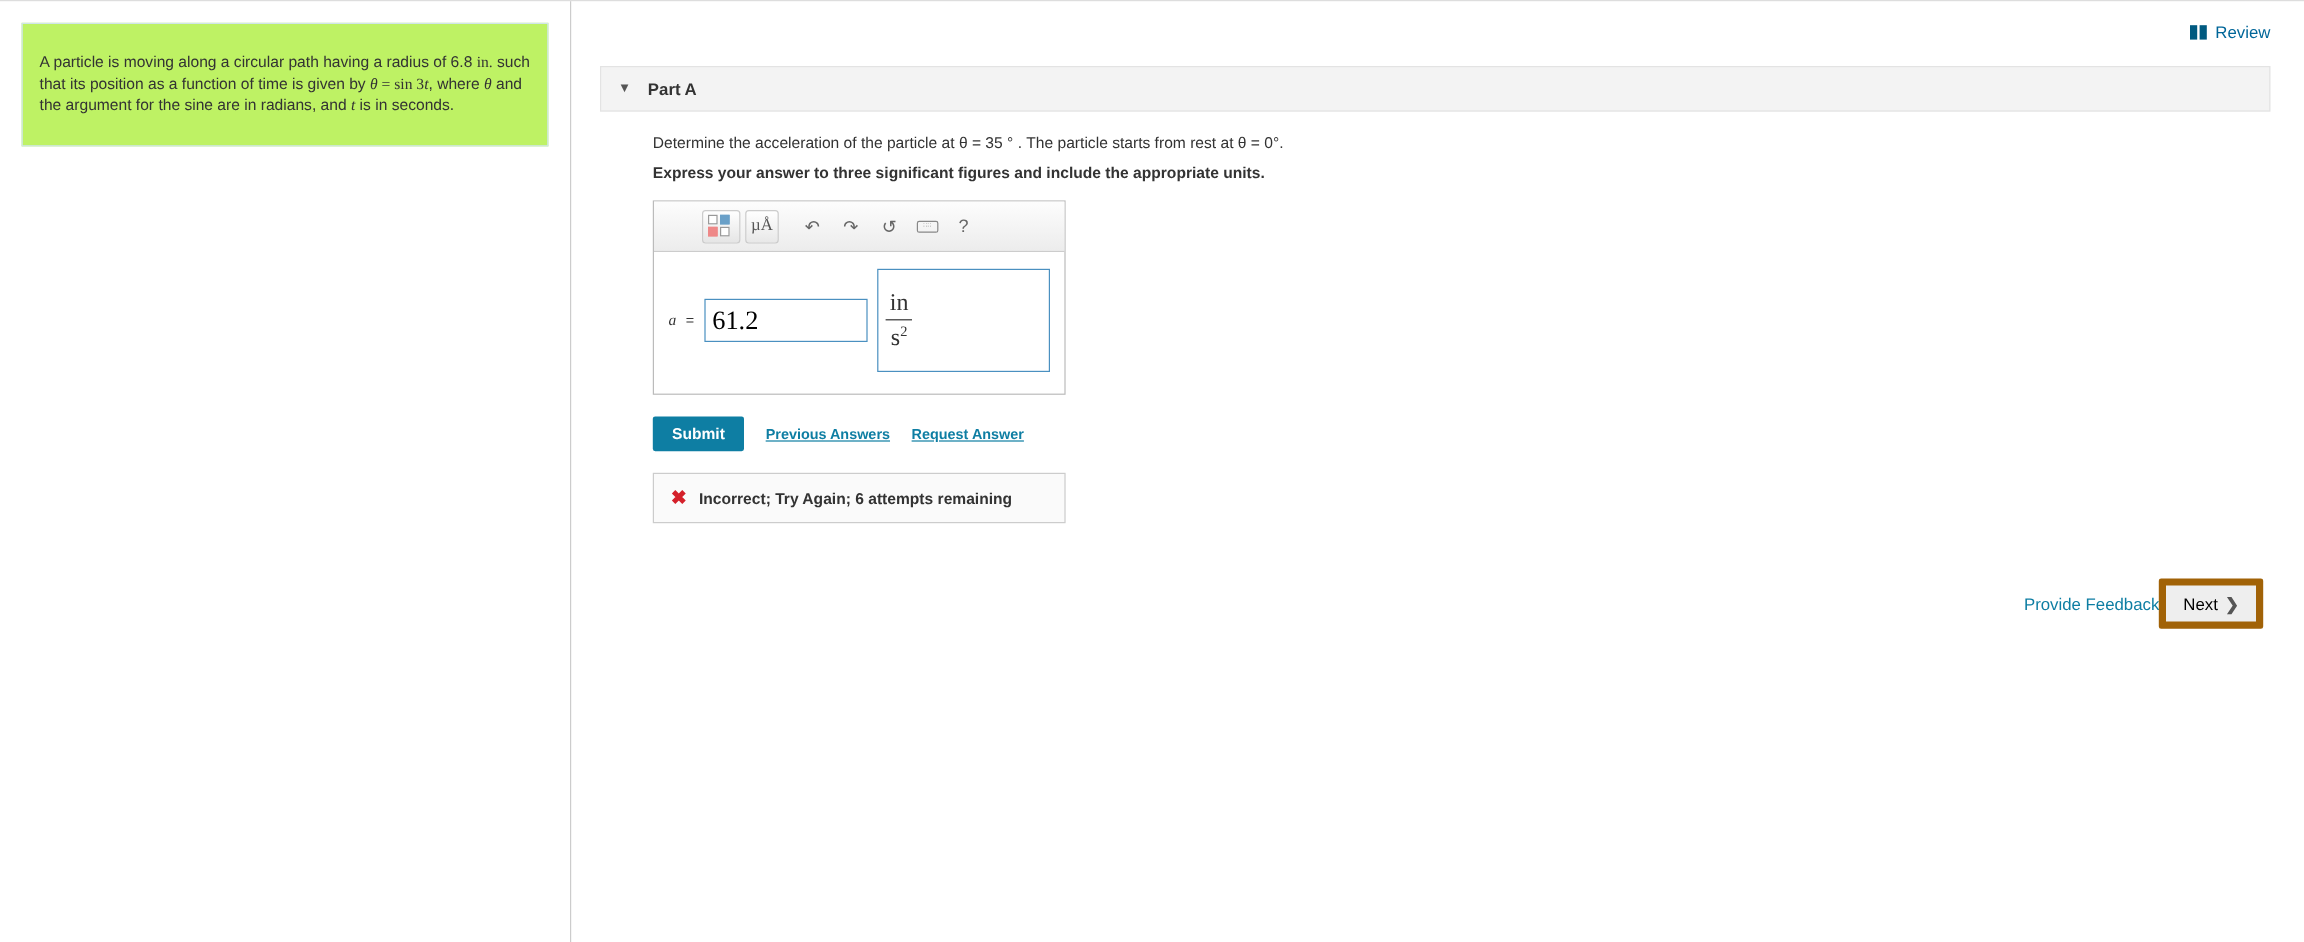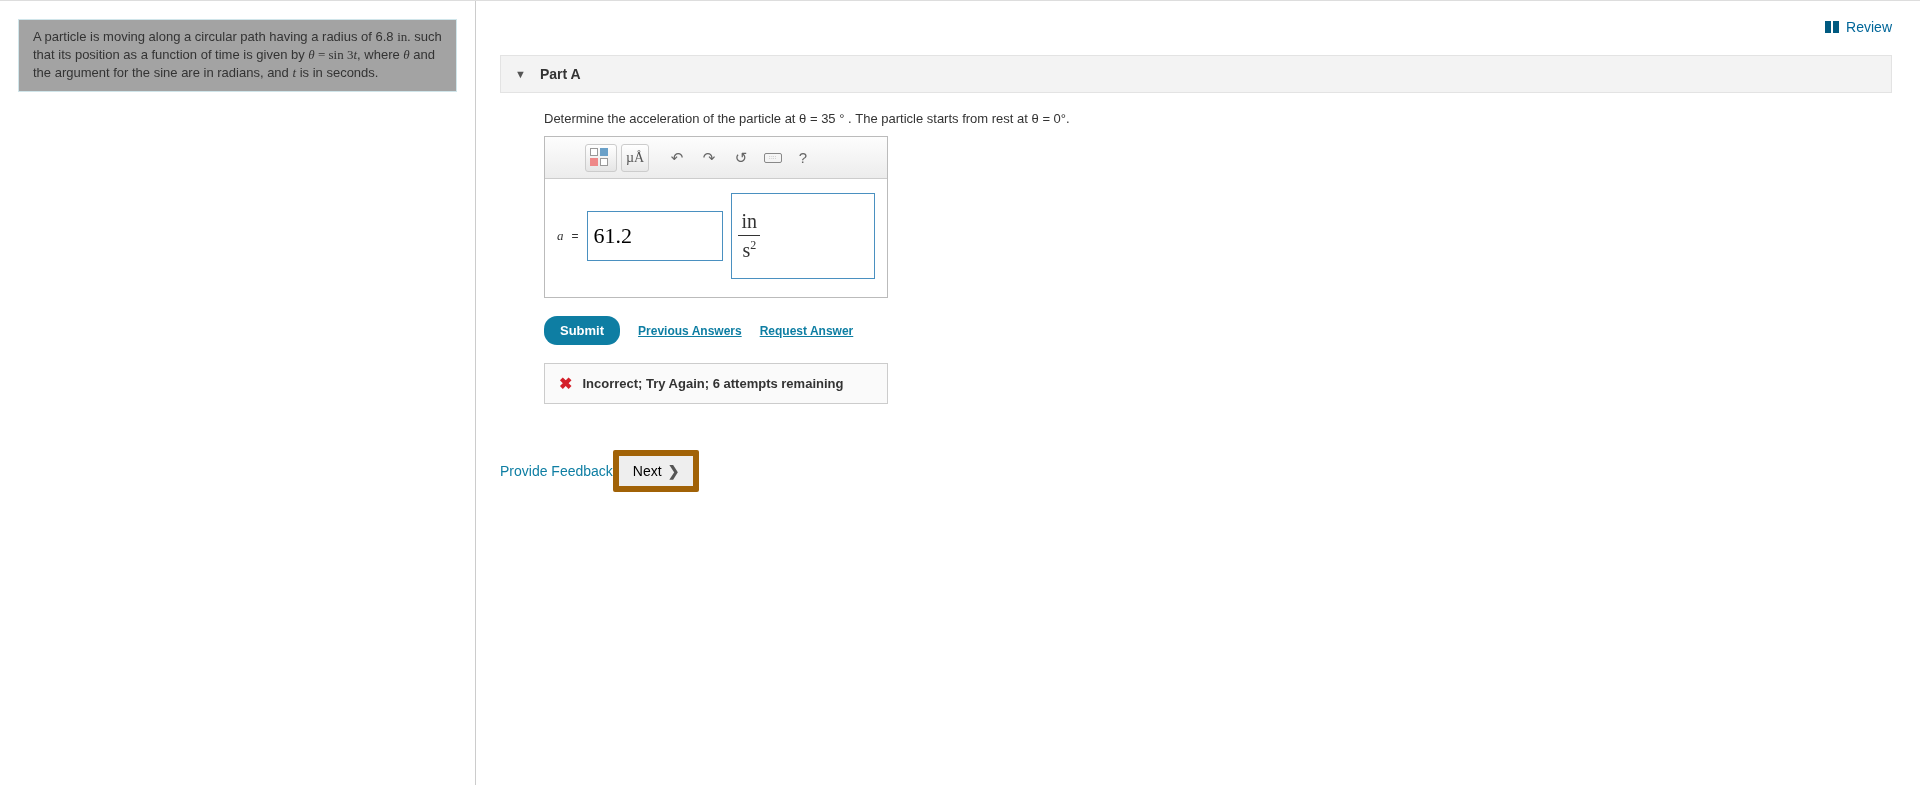--- a/index.html
+++ b/index.html
@@ -2,21 +2,21 @@
 <html><head>
 <meta charset="utf-8">
 <style>
 * { box-sizing: border-box; margin: 0; padding: 0; }
 body { font-family: Arial, Helvetica, sans-serif; font-size: 13px; color: #333; background: #fff; }
 .page { display: flex; width: 1920px; height: 785px; border-top: 1px solid #ddd; }
 .left-pane { width: 475px; padding: 18px; }
 .divider { width: 1px; background: #ccc; }
 .right-pane { flex: 1; padding: 18px 28px 18px 24px; position: relative; }
 
-.problem-box { background: #a3a3a3; border: 1px solid #d0e5ea; padding: 8px 14px; font-size: 13px; line-height: 1.4; color: #333; }
+.problem-box { background: #bef264; border: 1px solid #d0e5ea; padding: 23px 14px; font-size: 13px; line-height: 1.4; color: #333; }
 .problem-box .serif { font-family: 'Times New Roman', serif; }
 .problem-box .ital { font-style: italic; }
 
 .review-row { display: flex; justify-content: flex-end; align-items: center; margin-bottom: 20px; }
 .review-link { color: #006699; font-size: 14px; text-decoration: none; display: flex; align-items: center; gap: 6px; cursor: pointer; }
 .review-icon { display: inline-flex; }
 
 .part-header { background: #f3f3f3; border: 1px solid #e3e3e3; padding: 10px 14px; display: flex; align-items: center; gap: 14px; margin-bottom: 18px; }
 .part-caret { font-size: 11px; color: #555; }
 .part-title { font-weight: bold; font-size: 14px; }
@@ -29,36 +29,36 @@
 .toolbar { background: linear-gradient(#fdfdfd,#ececec); border-bottom: 1px solid #ccc; padding: 6px 10px; display: flex; align-items: center; gap: 4px; height: 42px; padding-left: 40px; }
 .tool-btn { width: 28px; height: 28px; border: 1px solid #ccc; border-radius: 3px; background: linear-gradient(#fff,#e8e8e8); display: flex; align-items: center; justify-content: center; cursor: pointer; color: #555; font-size: 13px; }
 .tool-btn.templates { width: 32px; background: linear-gradient(#fff,#e5e5e5); }
 .tool-btn.units { font-family: 'Times New Roman', serif; font-size: 14px; }
 .tool-icon { width: 28px; height: 28px; display: flex; align-items: center; justify-content: center; color: #666; cursor: pointer; font-size: 15px; }
 .tool-icon.narrow { width: 24px; }
 
 .input-row { display: flex; align-items: center; padding: 14px 12px 18px 12px; gap: 8px; }
 .var-label { font-family: 'Times New Roman', serif; font-size: 13px; font-style: italic; }
 .eq { font-size: 12px; }
-.value-field { border: 1px solid #4a90c0; width: 136px; height: 50px; font-family: 'Times New Roman', serif; font-size: 22px; padding: 2px 6px; outline: none; }
+.value-field { border: 1px solid #4a90c0; width: 136px; height: 36px; font-family: 'Times New Roman', serif; font-size: 22px; padding: 2px 6px; outline: none; }
 .unit-field { border: 1px solid #4a90c0; width: 150px; height: 86px; display: flex; align-items: center; justify-content: flex-start; padding-left: 6px; font-family: 'Times New Roman', serif; font-size: 20px; }
 .frac { display: inline-flex; flex-direction: column; align-items: center; }
 .frac .num { padding: 0 4px 2px 4px; }
 .frac .den { border-top: 1px solid #333; padding: 2px 4px 0 4px; }
 .frac sup { font-size: 12px; vertical-align: super; }
 
 .action-row { display: flex; align-items: center; gap: 18px; margin-bottom: 18px; }
-.submit-btn { background: #0e7ea3; color: #fff; border: none; padding: 7px 16px; font-size: 13px; font-weight: bold; border-radius: 13px; cursor: pointer; }
+.submit-btn { background: #0e7ea3; color: #fff; border: none; padding: 7px 16px; font-size: 13px; font-weight: bold; border-radius: 2px; cursor: pointer; }
 .action-link { color: #0e7ea3; font-size: 12px; text-decoration: underline; cursor: pointer; font-weight: bold; }
 
 .feedback-box { border: 1px solid #ccc; background: #fafafa; padding: 10px 14px; display: flex; align-items: center; gap: 10px; width: 344px; }
 .x-icon { color: #d4202a; font-size: 16px; font-weight: bold; }
 .feedback-text { font-weight: bold; font-size: 13px; }
 
-.bottom-row { display: flex; justify-content: flex-start; align-items: center; margin-top: 46px; padding-right: 6px; }
+.bottom-row { display: flex; justify-content: flex-end; align-items: center; margin-top: 46px; padding-right: 6px; }
 .provide-feedback { color: #0e7ea3; font-size: 14px; cursor: pointer; }
 .next-btn { background: #eee; border: 6px solid #a16207; padding: 7px 14px; font-size: 14px; display: flex; align-items: center; gap: 6px; cursor: pointer; border-radius: 2px; }
 .chev { font-weight: bold; color: #555; }
 
 .templates-glyph { display:inline-block; width:22px; height:20px; position:relative; }
 .templates-glyph .sq { position:absolute; width:8px; height:8px; border:1px solid #999; background:#fff; }
 .templates-glyph .sq.a { left:0; top:0; }
 .templates-glyph .sq.b { left:10px; top:0; background:#6aa0c8; border-color:#6aa0c8; }
 .templates-glyph .sq.c { left:0; top:10px; background:#e88; border-color:#e88; }
 .templates-glyph .sq.d { left:10px; top:10px; }
@@ -97,20 +97,21 @@
       <span class="part-caret">▼</span>
       <span class="part-title">Part A</span>
     </div>
 
     <div class="part-body">
 
       <div class="instruction">
         <span>Determine the acceleration of the particle at </span><span class="serif ital">θ</span><span> = 35 ° . The particle starts from rest at </span><span class="serif ital">θ</span><span> = 0°.</span>
       </div>
 
+      <div class="instruction-bold">Express your answer to three significant figures and include the appropriate units.</div>
 
       <div class="answer-box">
         <div class="toolbar">
           <div class="tool-btn templates">
             <span class="templates-glyph">
               <span class="sq a"></span>
                 <span class="sq b"></span>
                 <span class="sq c"></span>
                 <span class="sq d"></span>
             </span>

